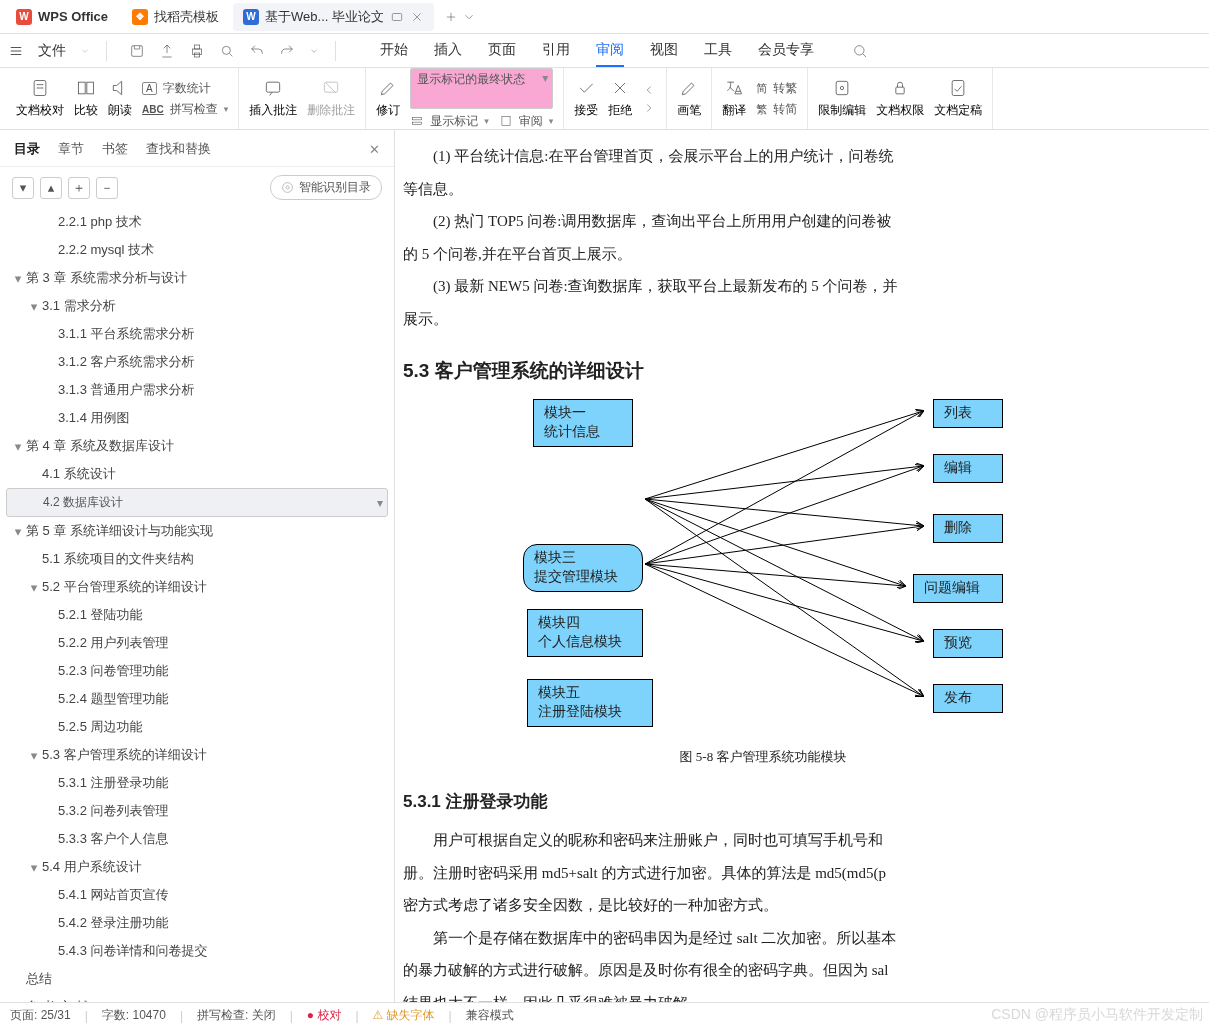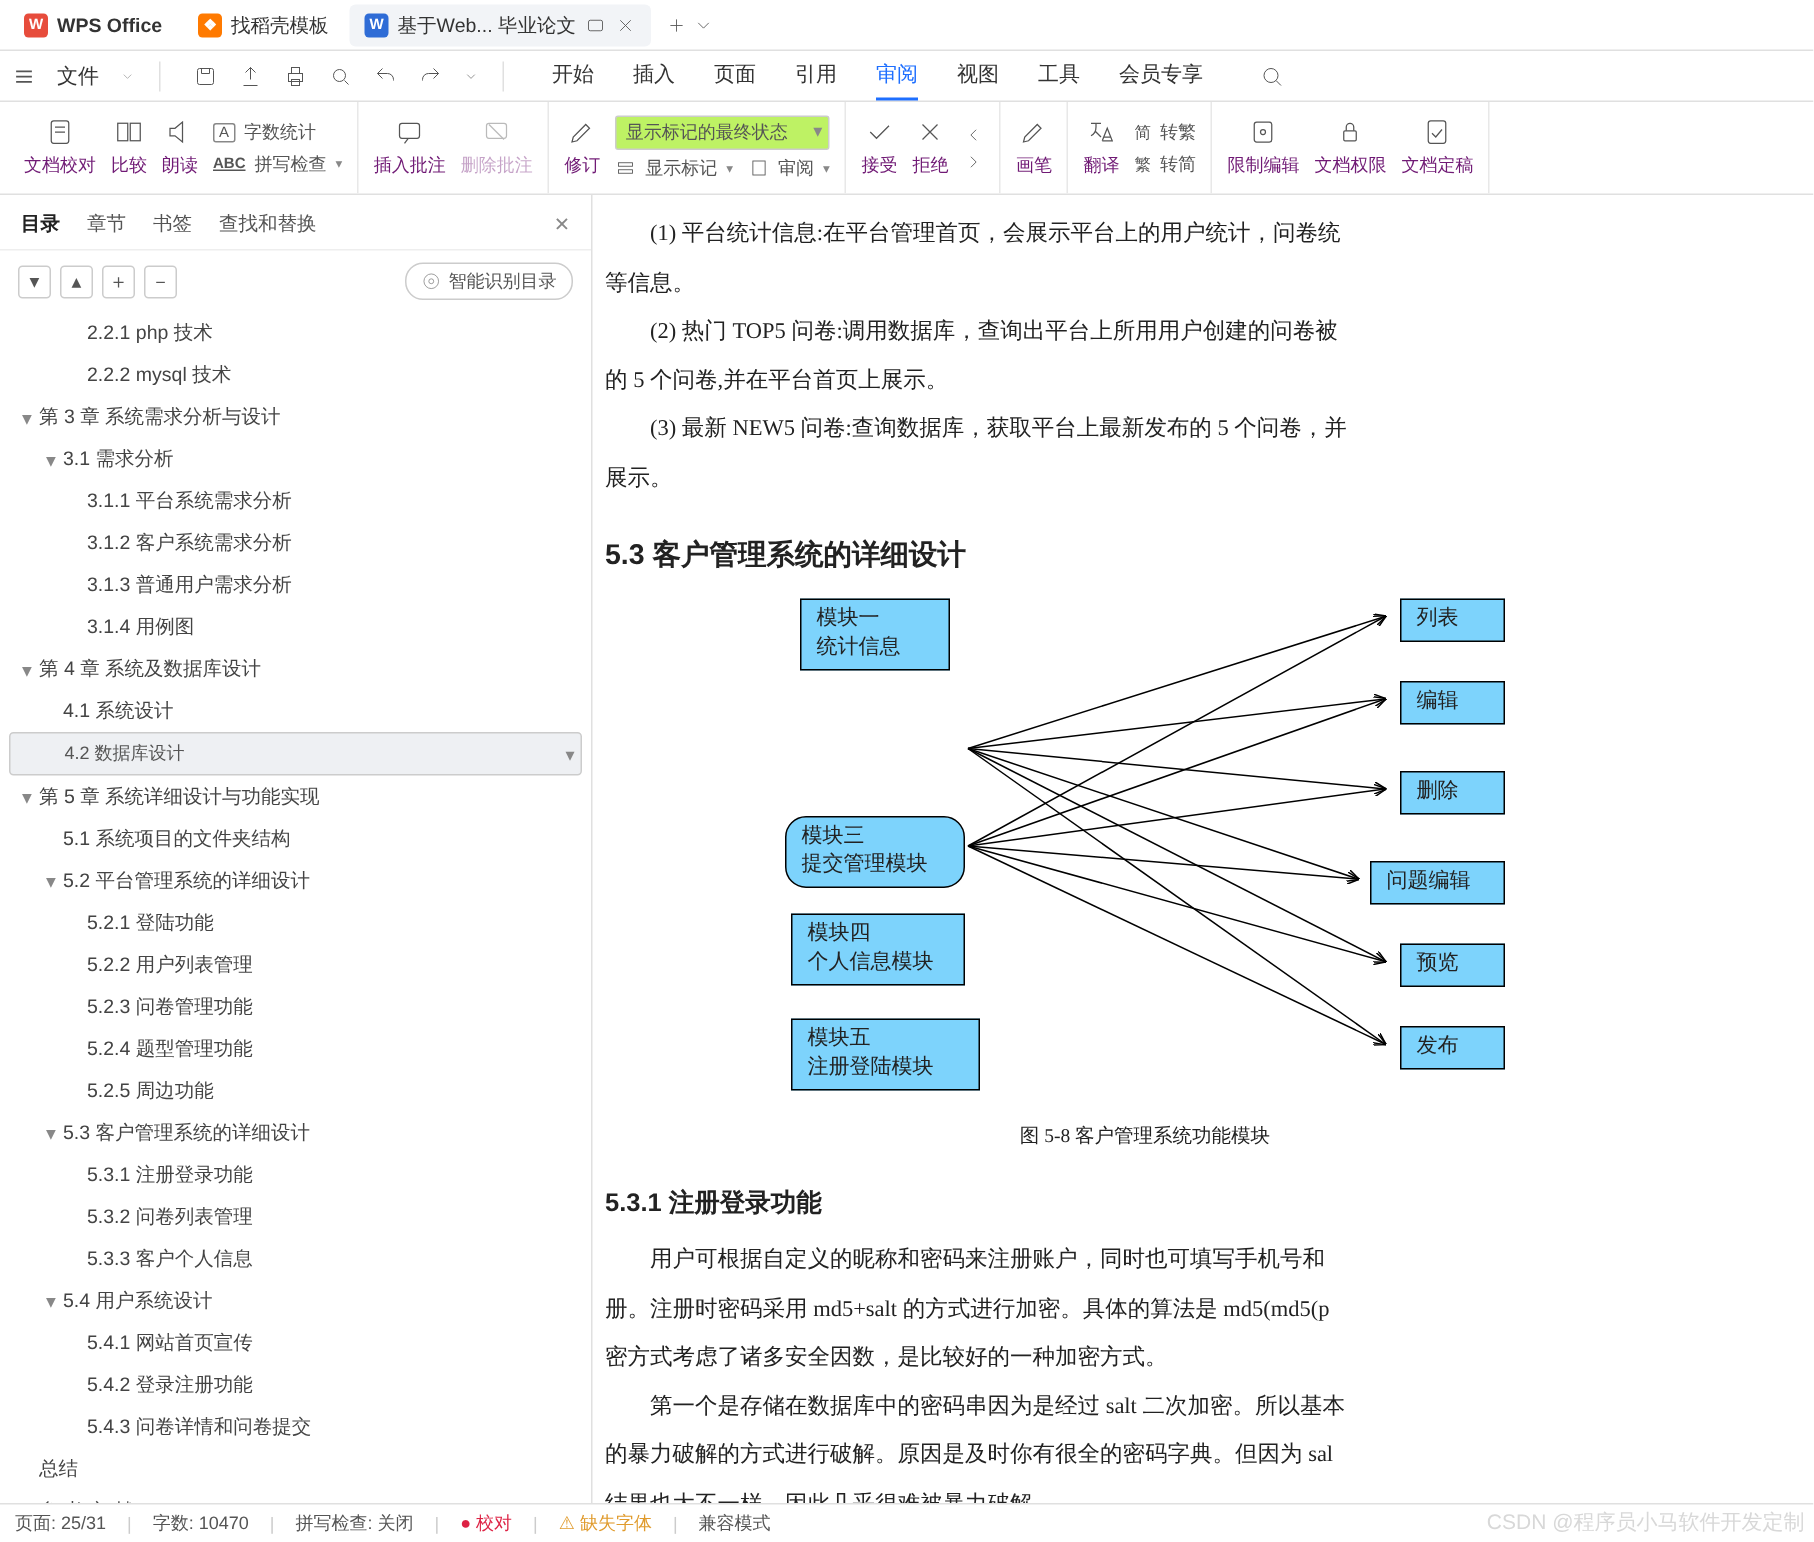--- a/index.html
+++ b/index.html
@@ -16,35 +16,35 @@
   .tab.app .tab-text { font-weight: 600; }
   .titlebar .right { margin-left: auto; display: flex; gap: 12px; padding-right: 4px; }
   .winbtn { width: 14px; height: 14px; stroke: #555; cursor: pointer; }
   
   .appmenu { display: flex; align-items: center; height: 34px; border-bottom: 1px solid #e0e0e0; padding: 0 8px; gap: 8px; }
   .hamburger { width: 16px; height: 14px; cursor: pointer; }
   .appmenu .file { font-size: 14px; margin: 0 6px; cursor: pointer; }
   .qat { display: flex; gap: 14px; margin-left: 6px; }
   .qat svg { width: 16px; height: 16px; stroke: #555; cursor: pointer; }
   .qsep { width: 1px; height: 20px; background: #e0e0e0; margin: 0 8px; }
-  .maintabs { display: flex; gap: 26px; margin-left: 16px; }
+  .maintabs { display: flex; gap: 26px; margin-left: 28px; }
   .maintabs .mt { font-size: 14px; cursor: pointer; padding: 6px 0; }
   .maintabs .mt.active { color: #1e6fff; border-bottom: 2px solid #1e6fff; }
   .appmenu .search { margin-left: 30px; width: 16px; height: 16px; stroke: #555; cursor: pointer; }
   
   .ribbon { display: flex; align-items: stretch; height: 62px; border-bottom: 1px solid #e0e0e0; padding: 0 6px; overflow: hidden; white-space: nowrap; }
   .rgrp { display: flex; align-items: center; gap: 10px; padding: 0 10px; border-right: 1px solid #e8e8e8; }
   .rbtn { display: flex; flex-direction: column; align-items: center; gap: 4px; cursor: pointer; }
   .rbtn svg { width: 20px; height: 20px; stroke: #555; fill: none; }
-  .rbtn span { font-size: 12px; color: #701a75; }
+  .rbtn span { font-size: 12px; color: #000000; }
   .rbtn.disabled span, .rbtn.disabled svg { opacity: 0.4; }
   .rcol { display: flex; flex-direction: column; gap: 4px; justify-content: center; }
   .rline { display: flex; align-items: center; gap: 6px; font-size: 12px; color: #555; cursor: pointer; }
   .rline svg { width: 14px; height: 14px; stroke: #555; fill: none; }
-  .sel { border: 1px solid #ccc; border-radius: 2px; padding: 2px 16px 2px 6px; font-size: 12px; color: #555; background: #bef264; position: relative; cursor: pointer; }
+  .sel { border: 1px solid #ccc; border-radius: 2px; padding: 2px 16px 20px 6px; font-size: 12px; color: #555; background: #f9a8d4; position: relative; cursor: pointer; }
   .sel::after { content: "▾"; position: absolute; right: 4px; color: #888; }
   
   .body { display: flex; height: calc(100% - 34px - 34px - 62px - 26px); }
   
   .sidebar { width: 395px; border-right: 1px solid #e0e0e0; display: flex; flex-direction: column; background: #fff; }
   .sidetabs { display: flex; align-items: center; gap: 18px; padding: 10px 14px 8px; border-bottom: 1px solid #eee; }
   .sidetabs .st { font-size: 13px; color: #555; cursor: pointer; }
   .sidetabs .st.active { color: #222; font-weight: 600; }
   .sidetabs .close { margin-left: auto; cursor: pointer; color: #888; }
   .tocbar { display: flex; align-items: center; gap: 6px; padding: 8px 12px; }

